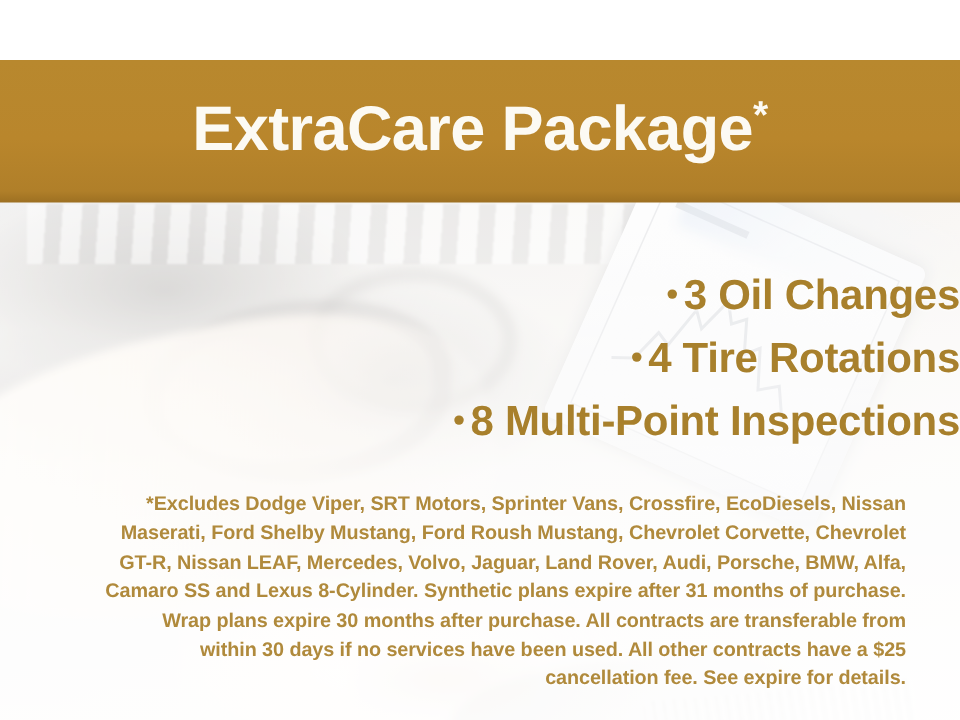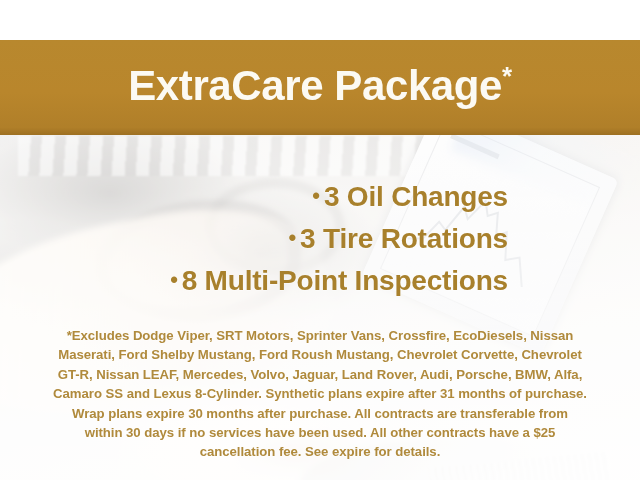--- a/index.html
+++ b/index.html
@@ -251,21 +251,20 @@
     vertical-align: super;
     line-height: 0;
   }
 
   
   .bullets {
     position: absolute;
     left: 0;
     top: 137px;
     width: 640px;
-    padding-right: 132px;
     box-sizing: border-box;
     text-align: right;
   }
   .bullet-row {
     color: #a8802c;
     font-size: 28px;
     font-weight: bold;
     letter-spacing: -0.2px;
     line-height: 40px;
     white-space: nowrap;
@@ -287,21 +286,21 @@
     top: 286px;
     width: 568px;
     text-align: center;
     color: #b08a3c;
     font-size: 13.2px;
     font-weight: bold;
     line-height: 19.4px;
     letter-spacing: -0.05px;
     text-shadow: 0 1px 1px rgba(255,255,255,0.55);
   }
-  .fineprint .ln { display: block; white-space: nowrap; }
+  .fineprint .ln { display: block; white-space: nowrap; text-align: right; }
 </style>
 </head>
 <body>
 
 <div class="poster">
 
   <div class="photo-layer">
     <div class="bg-base"></div>
     <div class="bg-engine"></div>
     <div class="bg-runners"></div>
@@ -328,21 +327,21 @@
     <div class="bg-veil"></div>
     <div class="bg-veil2"></div>
   </div>
 
   <div class="banner">
     <div class="banner-title"><span>ExtraCare Package</span><span class="star">*</span></div>
   </div>
 
   <div class="bullets">
     <div class="bullet-row r1"><span class="dot">•</span><span>3 Oil Changes</span></div>
-    <div class="bullet-row r2"><span class="dot">•</span><span>3 Tire Rotations</span></div>
+    <div class="bullet-row r2"><span class="dot">•</span><span>4 Tire Rotations</span></div>
     <div class="bullet-row r3"><span class="dot">•</span><span>8 Multi-Point Inspections</span></div>
   </div>
 
   <div class="fineprint">
     <span class="ln">*Excludes Dodge Viper, SRT Motors, Sprinter Vans, Crossfire, EcoDiesels, Nissan</span>
     <span class="ln">Maserati, Ford Shelby Mustang, Ford Roush Mustang, Chevrolet Corvette, Chevrolet</span>
     <span class="ln">GT-R, Nissan LEAF, Mercedes, Volvo, Jaguar, Land Rover, Audi, Porsche, BMW, Alfa,</span>
     <span class="ln">Camaro SS and Lexus 8-Cylinder. Synthetic plans expire after 31 months of purchase.</span>
     <span class="ln">Wrap plans expire 30 months after purchase. All contracts are transferable from</span>
     <span class="ln">within 30 days if no services have been used. All other contracts have a $25</span>

